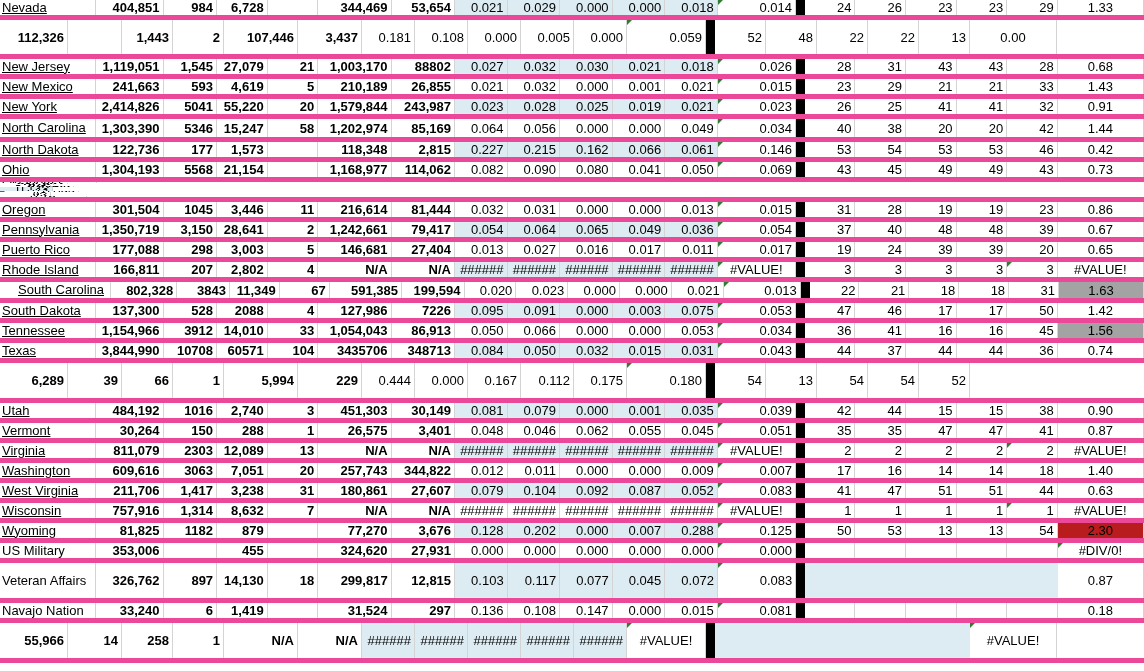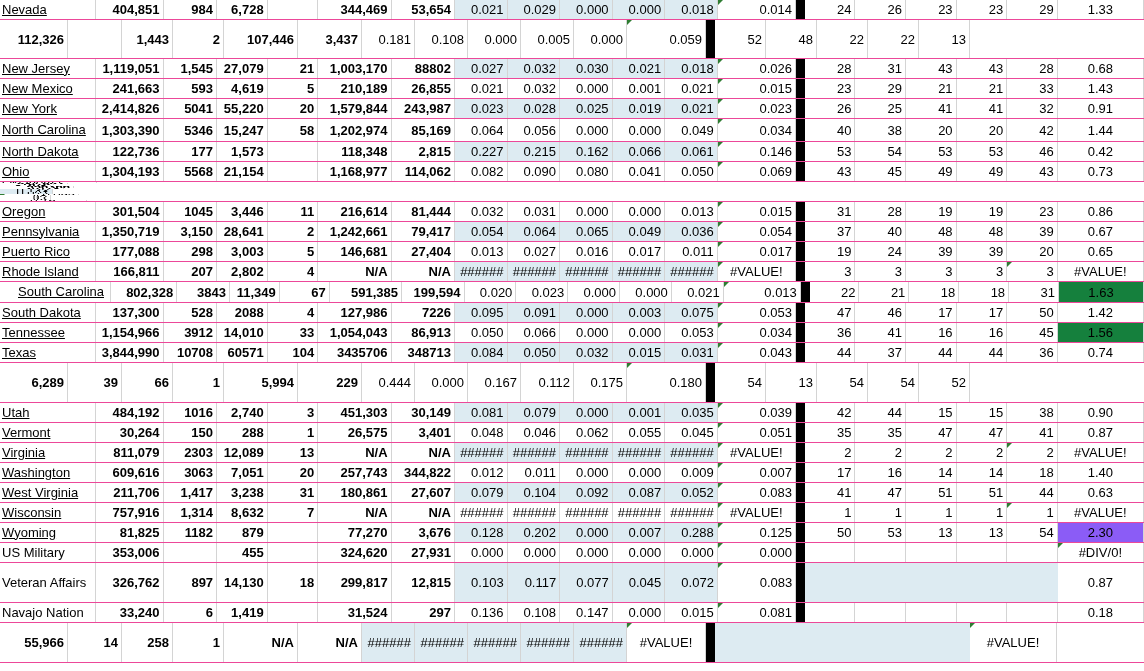--- a/index.html
+++ b/index.html
@@ -1,40 +1,40 @@
 <!DOCTYPE html>
 <html><head>
 <meta charset="utf-8">
 <style>
   html, body { margin: 0; padding: 0; background: #ffffff; }
   body { width: 1144px; height: 671px; overflow: hidden; position: relative;
          font-family: "Liberation Sans", "DejaVu Sans", sans-serif; font-size: 13px; color: #000; }
   #sheet { position: absolute; left: 0; top: 0; width: 1144px; }
-  .row { position: relative; display: flex; border-bottom: 1px solid #ec4899; box-sizing: border-box; }
+  .row { position: relative; display: flex; border-bottom: 5px solid #ec4899; box-sizing: border-box; }
   .cell { box-sizing: border-box; border-right: 1px solid #d4d4d4; display: flex; align-items: center;
           justify-content: flex-end; padding: 0 3px; white-space: nowrap; overflow: hidden; position: relative; }
   .c-name { width: 97px; justify-content: flex-start; padding-left: 2px; line-height: 20px; white-space: normal; }
   .c-name span.link { text-decoration: underline; color: #000; }
   .c-b { width: 68px; font-weight: bold; }
   .c-c { width: 54px; font-weight: bold; }
   .c-d { width: 51px; font-weight: bold; }
   .c-e { width: 51px; font-weight: bold; }
   .c-f { width: 74px; font-weight: bold; }
   .c-g { width: 64px; font-weight: bold; }
   .c-r { width: 53px; }
   .c-r5 { width: 53px; }
   .c-avg { width: 79px; }
   .c-black { width: 9px; background: #000; border-right: none; padding: 0; }
   .c-n { width: 51px; }
   .c-ratio { width: 87px; justify-content: center; }
   .shade { background: #ddebf2; }
   .tri::after { content: ""; position: absolute; left: 0; top: 0; width: 0; height: 0;
                 border-top: 5px solid #2e7d32; border-right: 5px solid transparent; }
-  .yellow { background: #15803d; }
-  .pink { background: #8b5cf6; }
+  .yellow { background: #a3a3a3; }
+  .pink { background: #b91c1c; }
   .err { justify-content: center; }
   .blank-shade { background: #ddebf2; border-right: none; }
 </style>
 </head>
 <body>
 
 <div id="sheet">
     <div class="row" style="height: 20px;">
       <div class="cell c-name">
         <span class="link">Nevada</span>
@@ -71,20 +71,21 @@
       <div class="cell c-r">0.000</div>
       <div class="cell c-r">0.005</div>
       <div class="cell c-r5">0.000</div>
       <div class="cell c-avg tri">0.059</div>
       <div class="cell c-black"></div>
       <div class="cell c-n">52</div>
       <div class="cell c-n">48</div>
       <div class="cell c-n">22</div>
       <div class="cell c-n">22</div>
       <div class="cell c-n">13</div>
+      <div class="cell c-ratio">0.00</div>
     </div>
     <div class="row" style="height: 20px;">
       <div class="cell c-name">
         <span class="link">New Jersey</span>
       </div>
       <div class="cell c-b">1,119,051</div>
       <div class="cell c-c">1,545</div>
       <div class="cell c-d">27,079</div>
       <div class="cell c-e">21</div>
       <div class="cell c-f">1,003,170</div>

